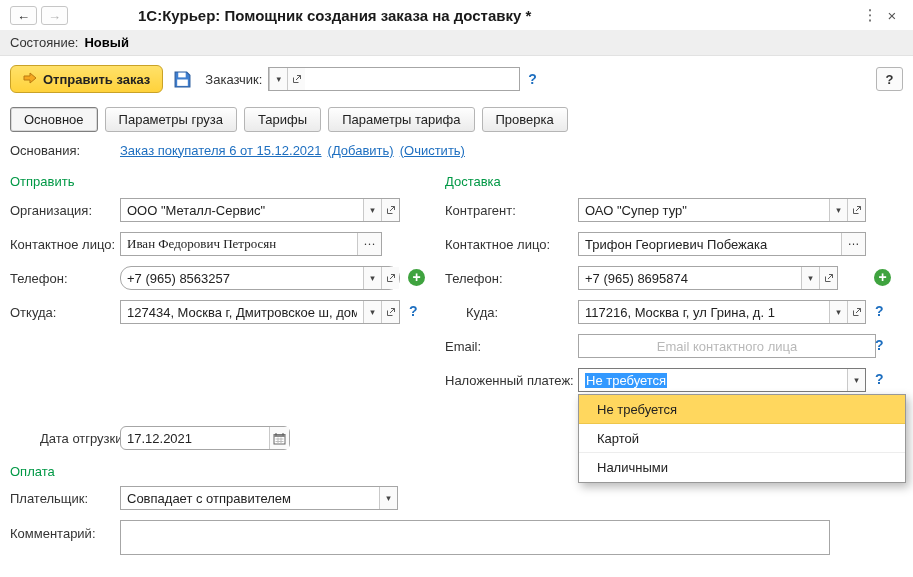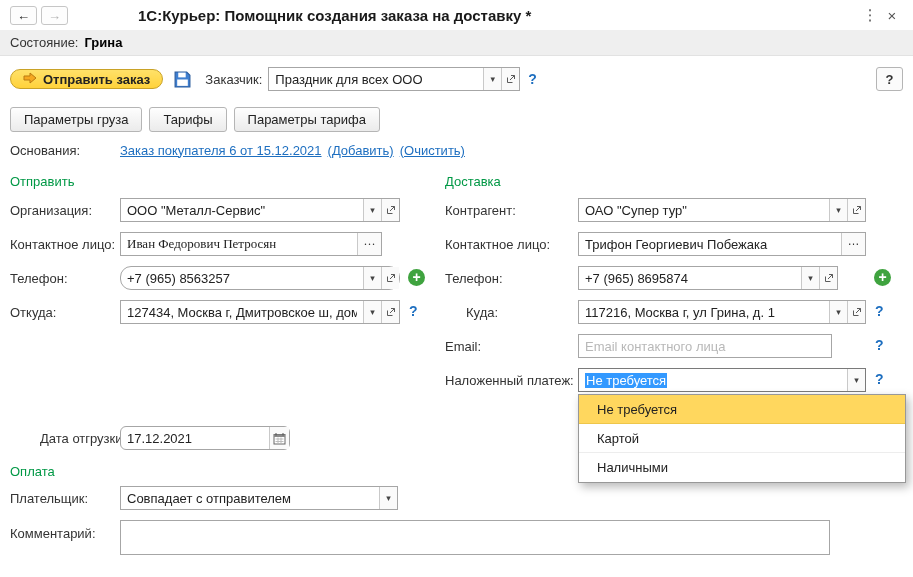--- a/index.html
+++ b/index.html
@@ -19,22 +19,22 @@
   .win-title { margin-left:66px; font-size:15px; font-weight:bold; color:#1a1a1a; white-space:nowrap; }
   .tb-spacer { flex:1; }
   .iconbtn { border:none; background:transparent; font-size:15px; color:#555; width:22px; cursor:pointer; padding:0; }
   
   .statebar { height:26px; background:#efefef; border-bottom:1px solid #e2e2e2; display:flex; align-items:center; padding:0 10px; gap:6px; }
   .statebar .st-label { color:#333; }
   .statebar .st-value { font-weight:bold; color:#000; }
   
   .toolbar { height:46px; display:flex; align-items:center; padding:0 10px; background:#fff; }
   .send-btn {
-    height:20px; display:inline-flex; align-items:center; gap:6px; padding:0 12px;
-    background:linear-gradient(#ffe169,#ffd23b); border:1px solid #c9a227; border-radius:11px;
+    height:28px; display:inline-flex; align-items:center; gap:6px; padding:0 12px;
+    background:linear-gradient(#ffe169,#ffd23b); border:1px solid #c9a227; border-radius:6px;
     font-family:inherit; font-size:13px; font-weight:bold; color:#222; cursor:pointer;
   }
   .savebtn { width:26px; height:26px; border:none; background:transparent; margin-left:6px; cursor:pointer; display:flex; align-items:center; justify-content:center; padding:0; }
   .tb-label { margin-left:10px; margin-right:6px; color:#333; }
   .combo { display:flex; height:24px; border:1px solid #a6a6a6; background:#fff; }
   .combo input { flex:1; min-width:0; border:none; outline:none; padding:0 6px; font-family:inherit; font-size:13px; color:#222; background:transparent; }
   .cbtn { width:18px; border:none; border-left:1px solid #c9c9c9; background:#fafafa; display:flex; align-items:center; justify-content:center; padding:0; cursor:pointer; }
   .dd-glyph { font-size:9px; color:#444; line-height:1; }
   .ell-btn { width:24px; border:none; border-left:1px solid #c9c9c9; background:#fafafa; cursor:pointer; font-family:inherit; font-size:12px; color:#333; padding:0 0 6px 0; }
   .qlink { color:#1e6fc0; font-weight:bold; font-size:14px; margin-left:8px; cursor:pointer; }
@@ -81,60 +81,61 @@
     <button class="navbtn">←</button>
     <button class="navbtn fwd">→</button>
     <div class="win-title">1С:Курьер: Помощник создания заказа на доставку *</div>
     <div class="tb-spacer"></div>
     <button class="iconbtn">⋮</button>
     <button class="iconbtn">×</button>
   </div>
 
   <div class="statebar">
     <span class="st-label">Состояние:</span>
-    <span class="st-value">Грина</span>
+    <span class="st-value">Новый</span>
   </div>
 
   <div class="toolbar">
     <button class="send-btn">
       <span>
         <svg width="14" height="14" viewBox="0 0 14 14">
             <path d="M1 9 h6 v3 l6-5 -6-5 v3 h-6 z" fill="#f6a820" stroke="#b97a10" stroke-width="1"></path>
           </svg>
       </span>
       <span>Отправить заказ</span>
     </button>
     <button class="savebtn">
       <svg width="17" height="17" viewBox="0 0 16 16">
           <path d="M1 1 h11 l3 3 v11 h-14 z" fill="#3f7fd0" stroke="#2c5c9c"></path>
           <rect x="4" y="1.5" width="7" height="4.5" fill="#fff"></rect>
           <rect x="3" y="8" width="10" height="6" fill="#fff"></rect>
         </svg>
     </button>
     <span class="tb-label">Заказчик:</span>
     <div class="combo" style="width:252px">
-      <input value="Праздник для всех ООО" style="">
       <button class="cbtn">
           <span class="dd-glyph">▾</span>
         </button>
       <button class="cbtn">
         <svg width="10" height="10" viewBox="0 0 10 10">
             <path d="M1.5 3.5 v5 h5" fill="none" stroke="#5a5a5a"></path>
             <path d="M4 6 L8.5 1.5 M5 1.5 h3.5 M8.5 1.5 v3.5" fill="none" stroke="#5a5a5a"></path>
           </svg>
       </button>
     </div>
     <span class="qlink">?</span>
     <button class="helpbtn">?</button>
   </div>
 
   <div class="tabsrow">
+    <button class="tab active">Основное</button>
     <button class="tab">Параметры груза</button>
     <button class="tab">Тарифы</button>
     <button class="tab">Параметры тарифа</button>
+    <button class="tab">Проверка</button>
   </div>
 
   <div class="basisrow">
     <span class="b-label">Основания:</span>
     <a class="link">Заказ покупателя 6 от 15.12.2021</a>
     <a class="link">(Добавить)</a>
     <a class="link">(Очистить)</a>
   </div>
 
   <div class="form">
@@ -236,21 +237,21 @@
       <button class="cbtn">
         <svg width="10" height="10" viewBox="0 0 10 10">
             <path d="M1.5 3.5 v5 h5" fill="none" stroke="#5a5a5a"></path>
             <path d="M4 6 L8.5 1.5 M5 1.5 h3.5 M8.5 1.5 v3.5" fill="none" stroke="#5a5a5a"></path>
           </svg>
       </button>
     </div>
     <span class="q-abs" style="left:875px; top:139px;">?</span>
 
     <span class="flabel" style="left:445px; top:175px;">Email:</span>
-    <input class="plain-input" style="left: 578px; top: 170px; width: 254px;" placeholder="Email контактного лица">
+    <input class="plain-input" style="left: 578px; top: 170px; width: 298px; text-align: center;" placeholder="Email контактного лица">
     <span class="q-abs" style="left:875px; top:173px;">?</span>
 
     <span class="flabel" style="left:445px; top:209px;">Наложенный платеж:</span>
     <div class="combo abs" style="left:578px; top:204px; width:288px; border-color:#7a7a7a;">
       <div class="fakeinput">
           <span class="seltext">Не требуется</span>
         </div>
       <button class="cbtn">
           <span class="dd-glyph">▾</span>
         </button>

